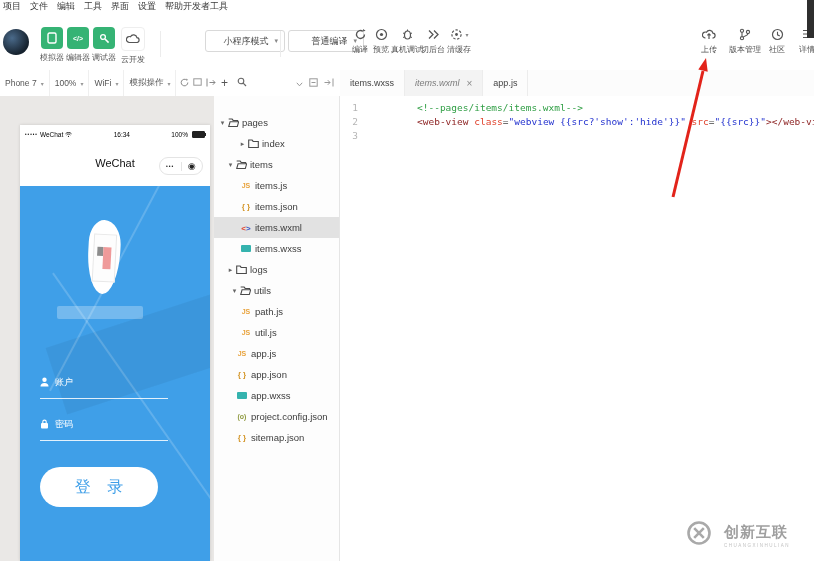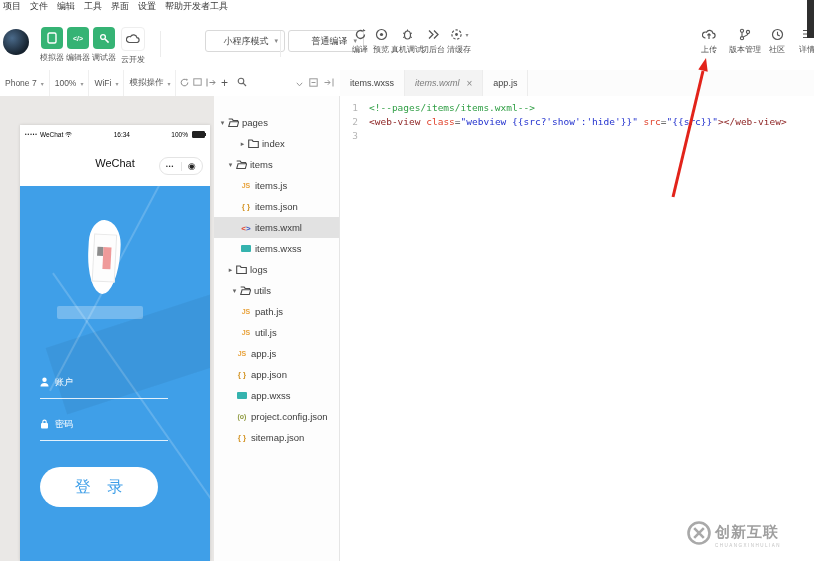--- a/index.html
+++ b/index.html
@@ -82,26 +82,26 @@
   .js-badge{font-size:7px;font-weight:bold;color:#e8a33d;}
   .json-badge{font-size:8px;font-weight:bold;color:#d49628;}
   .wxml-l{font-size:8px;font-weight:bold;color:#e0432d;}
   .wxml-r{font-size:8px;font-weight:bold;color:#3a57c4;}
   .wxss-badge{width:10px;height:7px;background:#35b3ae;border-radius:1px;display:inline-block;}
   .config-badge{font-size:7px;color:#8f9a40;font-weight:bold;}
   
   .editor{position:relative;flex:1;background:#fff;padding-top:5px;overflow:hidden;}
   .cline{display:flex;height:14px;line-height:14px;font-family:"DejaVu Sans Mono","Liberation Mono",monospace;font-size:9.5px;}
   .lnum{width:18px;text-align:right;color:#b5b5b5;margin-right:11px;flex:none;}
-  .ltext{white-space:pre;}
+  .ltext{white-space:pre;margin-left:48px;}
   .tk-cm{color:#2f9e44;}.tk-tag{color:#8b1f1f;}.tk-attr{color:#e0432d;}.tk-str{color:#2433cf;}.tk-pln{color:#444;}
   
   .arrow-svg{position:absolute;left:0;top:0;width:814px;height:561px;pointer-events:none;z-index:40;}
   .scroll-dark{position:absolute;left:807px;top:0;width:7px;height:38px;background:#2e2e2e;z-index:45;}
-  .watermark{position:absolute;left:686px;top:520px;display:flex;align-items:center;gap:3px;z-index:30;}
+  .watermark{position:absolute;left:686px;top:520px;display:flex;align-items:center;gap:12px;z-index:30;}
   .wm-text{display:flex;flex-direction:column;}
   .wm-title{font-size:15px;font-weight:bold;color:#9f9f9f;letter-spacing:1px;}
   .wm-sub{font-size:4.5px;color:#c2c2c2;letter-spacing:1.5px;margin-top:1px;}
 </style>
 </head>
 <body>
 
 <div class="app">
 
   <div class="menubar">

